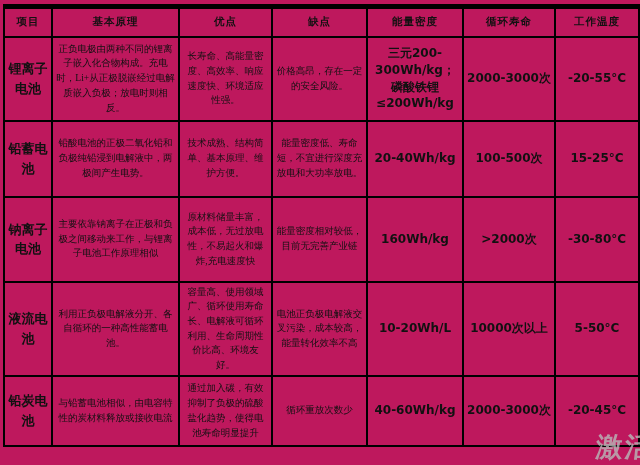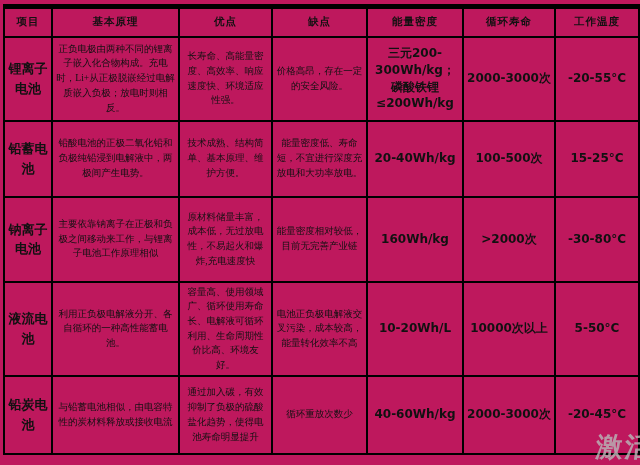--- a/index.html
+++ b/index.html
@@ -48,21 +48,21 @@
     font-family:"DejaVu Sans", sans-serif;
     font-size:12px;
     font-weight:bold;
     white-space:pre-line;
     line-height:1.4;
   }
   .r1 td,.r1 th{height:84px;}
   .r2 td,.r2 th{height:76px;}
   .r3 td,.r3 th{height:85px;}
   .r4 td,.r4 th{height:85px;border-radius:7px;}
-  .r5 td,.r5 th{height:78px;}
+  .r5 td,.r5 th{height:70px;}
   .watermark{
     position:absolute;
     right:-14px; bottom:0px;
     font-size:27px;
     font-weight:bold;
     color:#b9b9b9;
     opacity:0.8;
     letter-spacing:2px;
     transform:skewX(-6deg);
     pointer-events:none;

